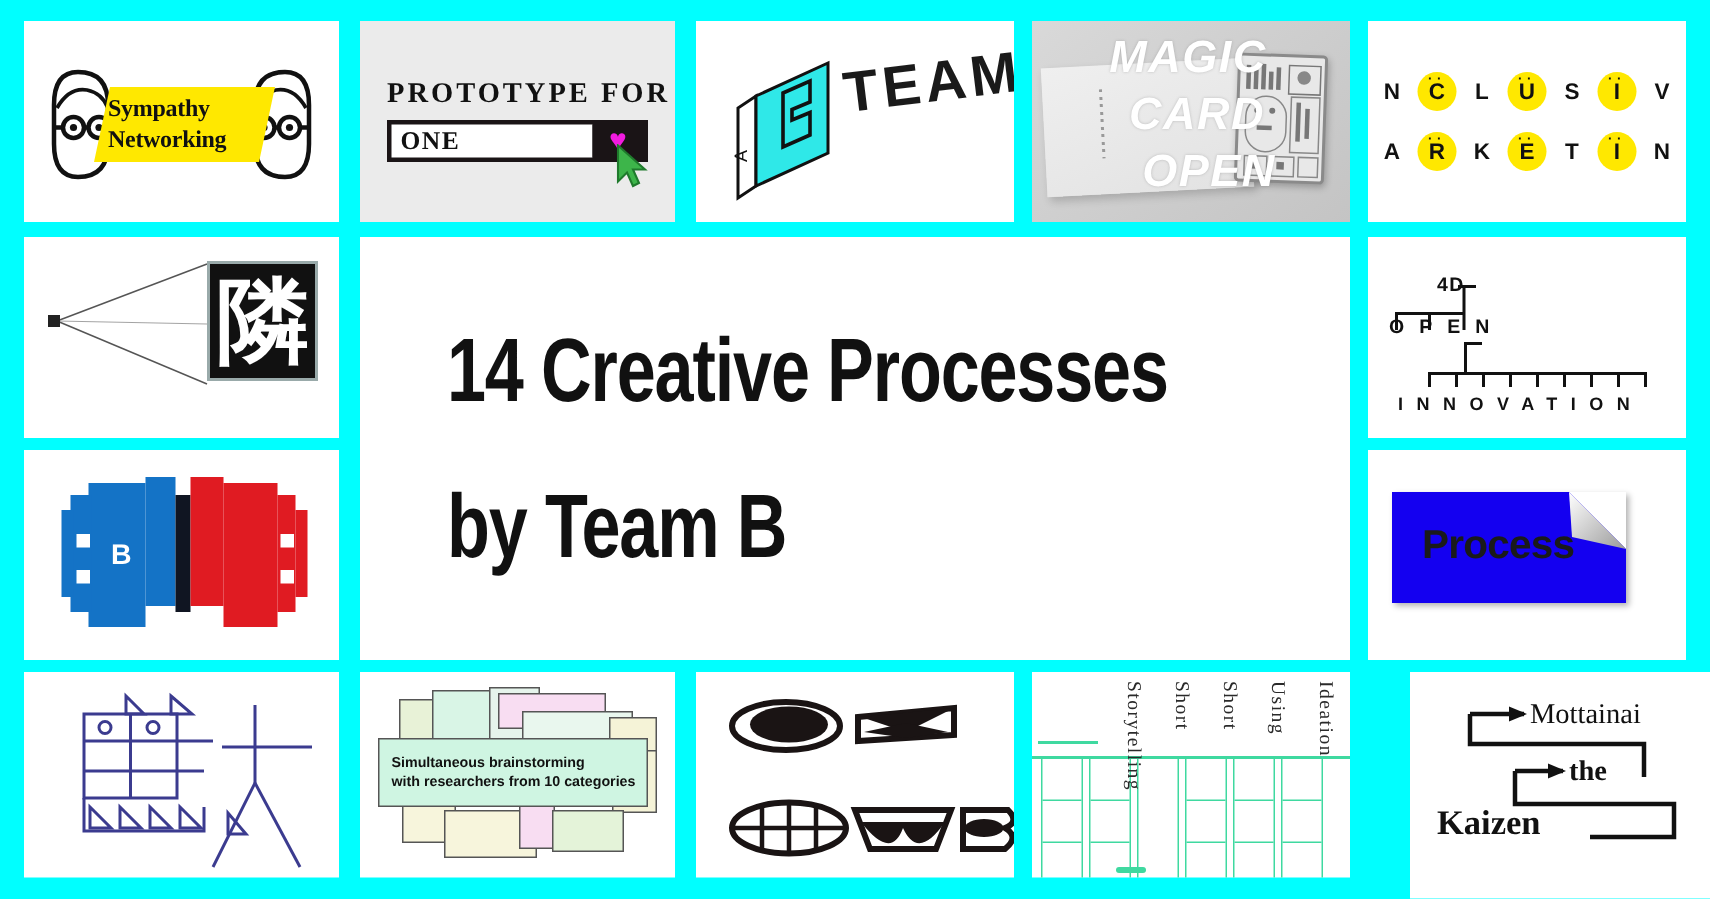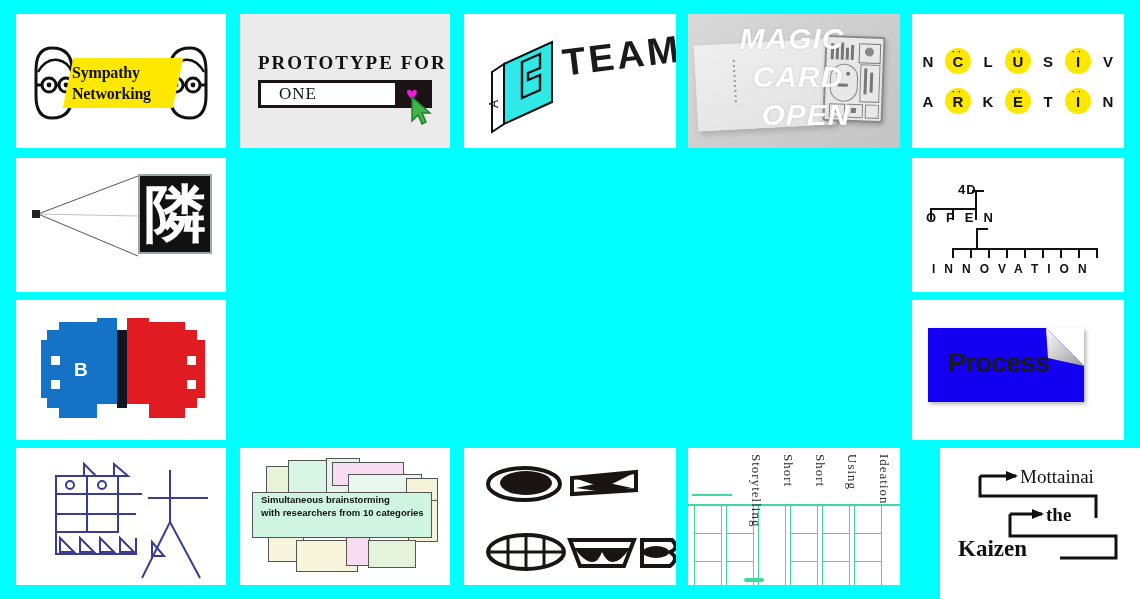--- a/index.html
+++ b/index.html
@@ -44,22 +44,22 @@
     font-family:"Liberation Serif", serif;
     font-weight:bold;font-size:19px;letter-spacing:2px;color:#111;
   }
   .proto-bar{
     position:absolute;left:18px;top:66px;width:174px;height:28px;
     background:#1a1416;border:3px solid #1a1416;box-sizing:border-box;
     display:flex;
   }
   .proto-input{
     flex:1;background:#fff;display:flex;align-items:center;
-    padding-left:18px;
-    font-family:"Liberation Serif", serif;font-weight:normal;
+    padding-left:6px;
+    font-family:"Liberation Serif", serif;font-weight:bold;
     font-size:17px;letter-spacing:1px;color:#111;
   }
   .proto-btn{
     width:34px;background:#1a1416;display:flex;
     align-items:center;justify-content:center;
   }
   .heart{color:#F21BE0;font-size:20px;line-height:1;}
   .cursor{position:absolute;left:170px;top:82px;width:24px;height:30px;}
 
   
@@ -182,21 +182,21 @@
   
   .lk{position:absolute;inset:0;}
   .lk svg{position:absolute;left:22px;top:8px;}
 
   
   .bub-tile{position:absolute;inset:0;}
   .bub{position:absolute;border:1px solid #555;box-sizing:border-box;}
   .bub-main{
     position:absolute;left:12px;top:44px;width:180px;height:46px;
     background:#CFF5E2;border:1px solid #555;box-sizing:border-box;
-    display:flex;align-items:flex-start;padding-left:8px;z-index:5;
+    display:flex;align-items:center;padding-left:8px;z-index:5;
   }
   .bub-main p{
     margin:0;font-family:"Liberation Sans", sans-serif;
     font-size:9.5px;line-height:13px;color:#111;font-weight:600;
   }
 
   
   .infx{position:absolute;inset:0;}
   .infx-word{
     position:absolute;left:0;right:0;top:46px;text-align:center;
@@ -392,20 +392,26 @@
         <line x1="22" y1="56" x2="122" y2="98" stroke="#555" stroke-width="1"></line>
         <line x1="22" y1="56" x2="122" y2="58" stroke="#999" stroke-width="0.6"></line>
       </svg>
       <div class="kanji-src"></div>
       <div class="kanji-box">
         <span>隣</span>
       </div>
     </div>
   </div>
 
+  <div class="tile title-tile" style="left:240px;top:158px;width:660px;height:282px;">
+    <div class="title-txt">
+      <span>14 Creative Processes</span>
+      <span>by Team B</span>
+    </div>
+  </div>
 
   <div class="tile" style="left:912px;top:158px;width:212px;height:134px;">
     <div class="od">
       <div class="od-t" style="left:46px;top:24px;">4D</div>
       <div class="od-t" style="left:14px;top:52px;letter-spacing:10px;">OPEN</div>
       <div class="od-t" style="left:20px;top:104px;letter-spacing:9px;font-size:12px;">INNOVATION</div>
 
       <div class="od-l" style="left:60px;top:32px;width:12px;height:1.5px;"></div>
       <div class="od-l" style="left:63px;top:32px;width:1.5px;height:18px;"></div>
       <div class="od-l" style="left:18px;top:50px;width:46px;height:1.5px;"></div>

